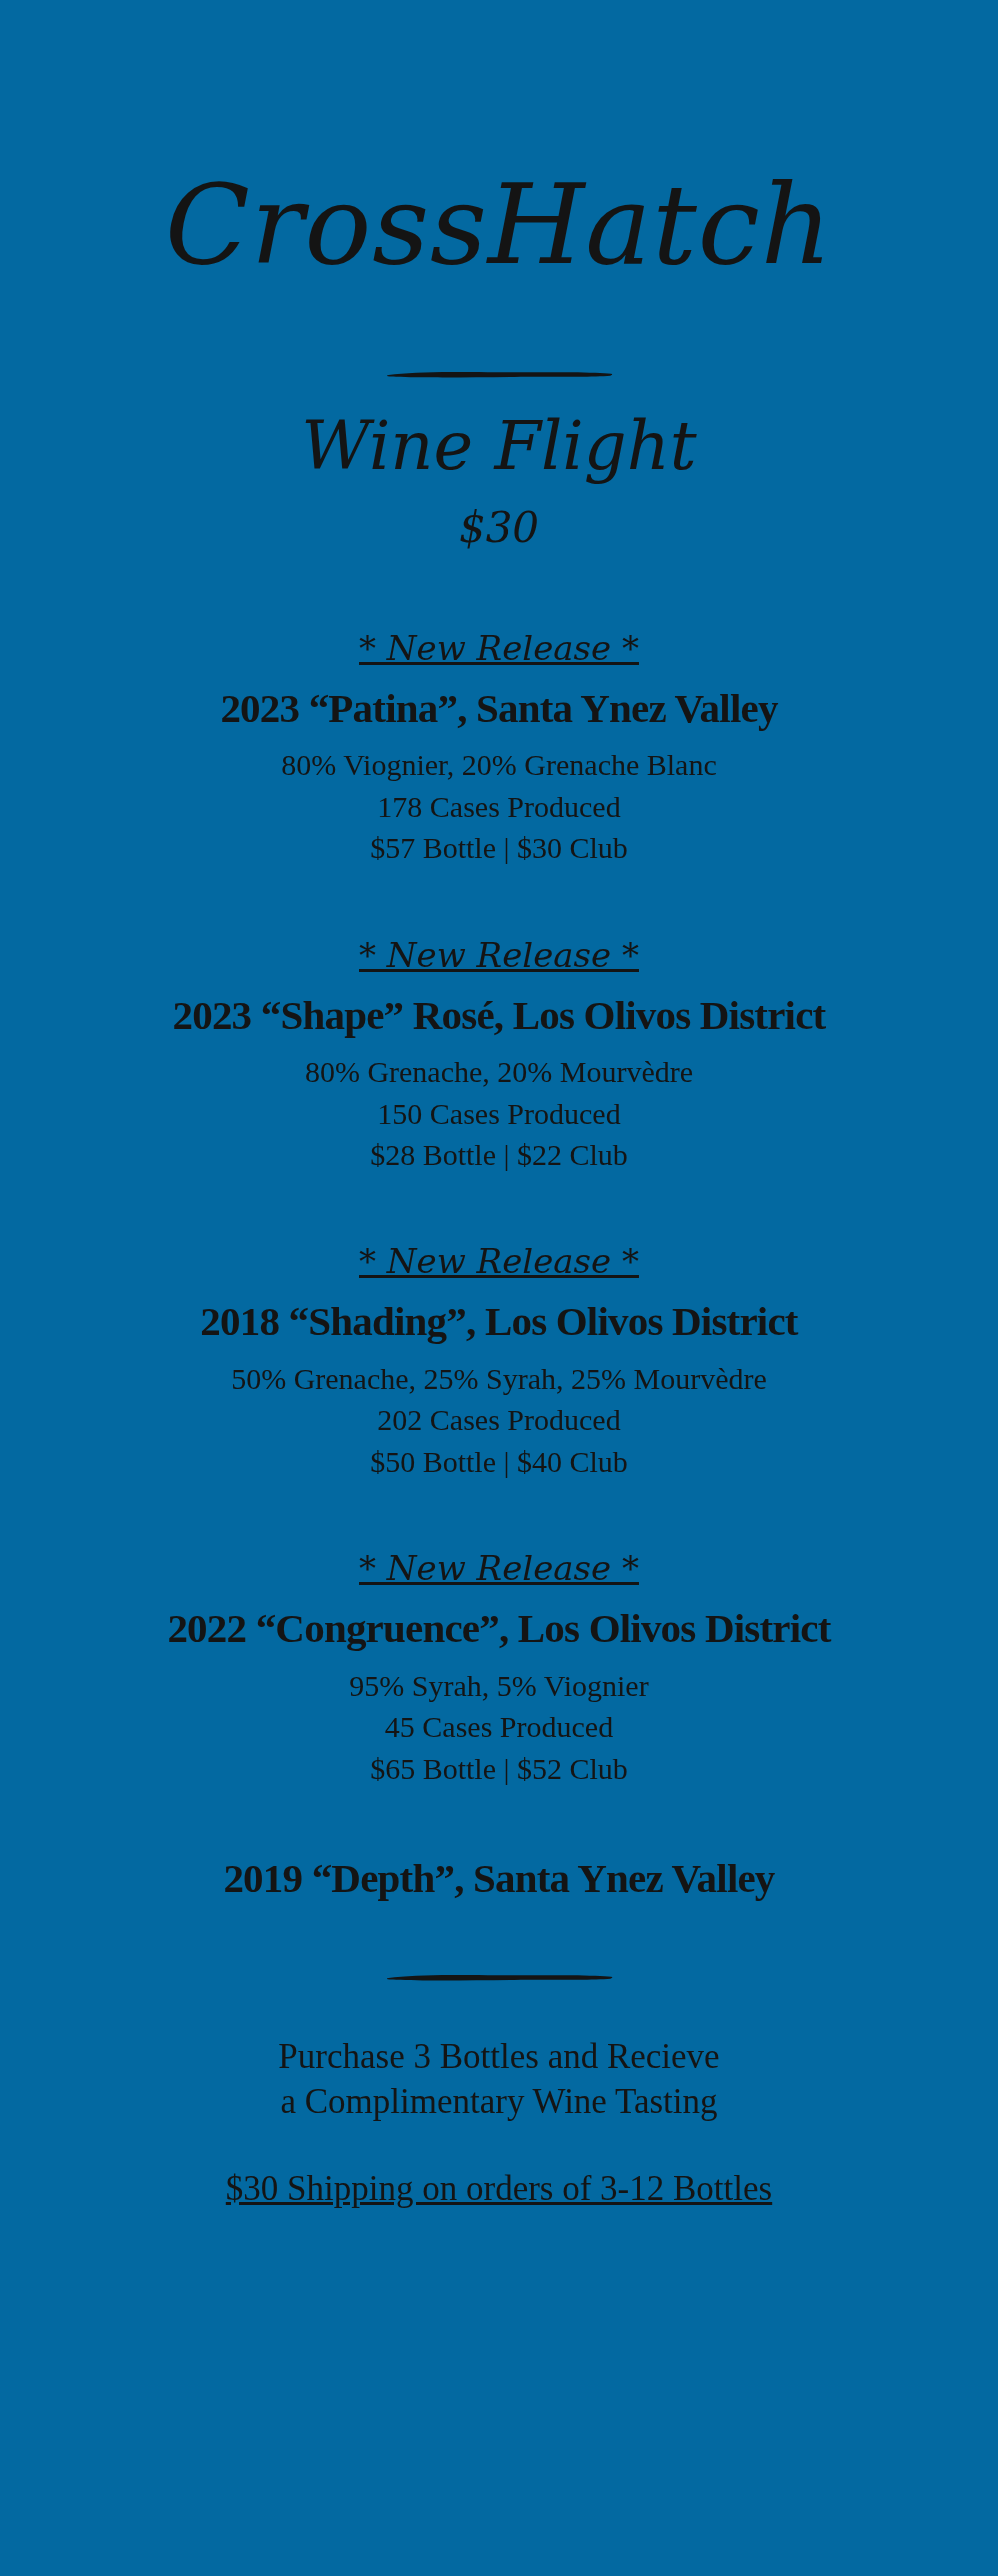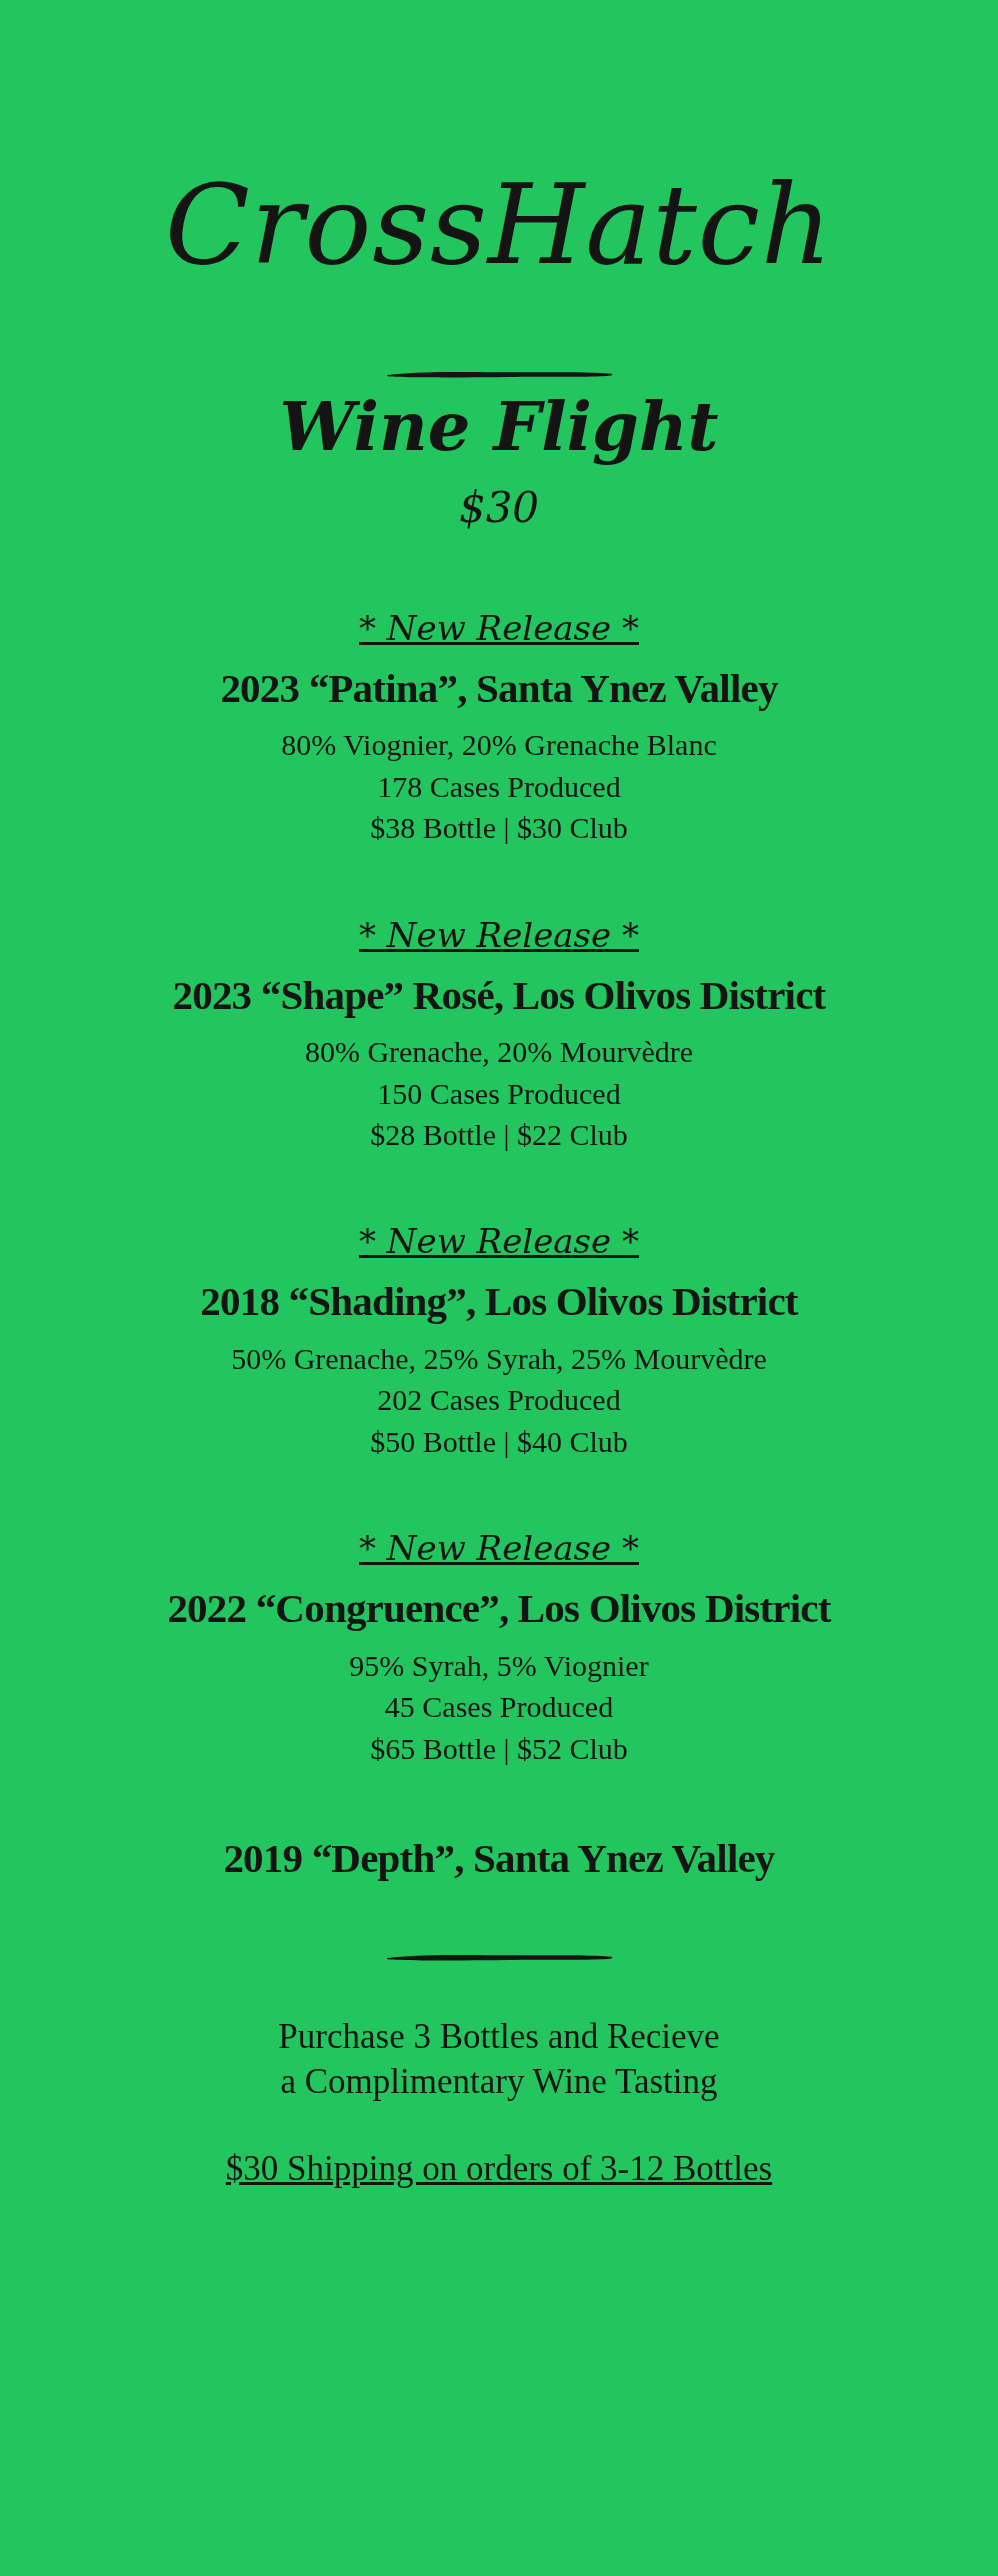--- a/index.html
+++ b/index.html
@@ -5,21 +5,21 @@
   html, body {
     margin: 0;
     padding: 0;
     background: #ffffff;
   }
   .page {
     position: relative;
     width: 998px;
     height: 2576px;
     margin: 0 auto;
-    background: #22c55e;
+    background: #0369a1;
     color: #141414;
     text-align: center;
     font-family: "Liberation Serif", serif;
     padding-top: 145px;
     box-sizing: border-box;
     overflow: hidden;
   }
   
   .script {
     font-family: "DejaVu Serif", serif;
@@ -31,24 +31,24 @@
     letter-spacing: 0.8px;
     white-space: nowrap;
   }
   .divider {
     display: block;
     margin: 0 auto;
   }
   .divider-top { margin-top: 62px; }
   .divider-bottom { margin-top: 66px; }
   .flight-title {
+    margin-top: 20px;
     font-size: 67px;
     line-height: 1.4;
     white-space: nowrap;
-    font-weight: bold;
   }
   .flight-price {
     margin-top: 4.7px;
     font-size: 42px;
     line-height: 1.4;
   }
   .wine {
     margin-bottom: 63px;
   }
   .wine-first {
@@ -106,21 +106,21 @@
 
   <div class="flight-title script">Wine Flight</div>
   <div class="flight-price script">$30</div>
 
   <section class="wine wine-first">
     <div class="badge script">* New Release *</div>
     <h2 class="wine-title">2023 “Patina”, Santa Ynez Valley</h2>
     <div class="wine-lines">
       <div class="wine-line">80% Viognier, 20% Grenache Blanc</div>
       <div class="wine-line">178 Cases Produced</div>
-      <div class="wine-line">$38 Bottle | $30 Club</div>
+      <div class="wine-line">$57 Bottle | $30 Club</div>
     </div>
   </section>
 
   <section class="wine">
     <div class="badge script">* New Release *</div>
     <h2 class="wine-title">2023 “Shape” Rosé, Los Olivos District</h2>
     <div class="wine-lines">
       <div class="wine-line">80% Grenache, 20% Mourvèdre</div>
       <div class="wine-line">150 Cases Produced</div>
       <div class="wine-line">$28 Bottle | $22 Club</div>

